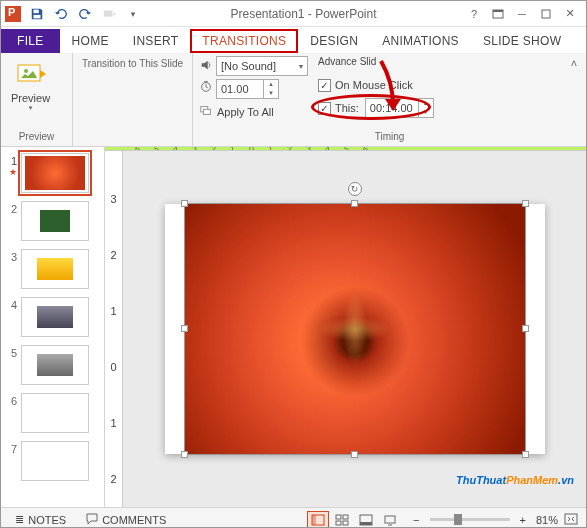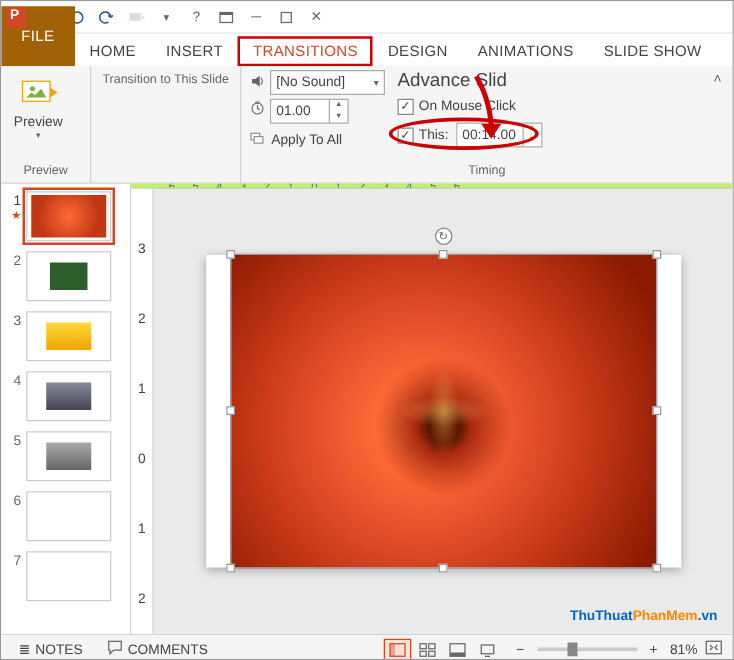--- a/index.html
+++ b/index.html
@@ -7,21 +7,21 @@
 .titlebar{height:26px;background:#fff;display:flex;align-items:center;padding:0 4px;border-bottom:1px solid #e1e1e1}
 .app-icon{width:16px;height:16px;background:#d24726;margin-right:4px;position:relative}
 .app-icon::before{content:"P";color:#fff;font-weight:bold;position:absolute;left:3px;top:0px;font-size:11px}
 .qat-btn{width:22px;height:22px;display:flex;align-items:center;justify-content:center;margin:0 1px;color:#666}
 .qat-btn svg{width:14px;height:14px}
 .title-text{flex:1;text-align:center;color:#666;font-size:12px}
 .win-controls{display:flex}
 .win-btn{width:24px;height:20px;display:flex;align-items:center;justify-content:center;color:#666}
 .ribbon-tabs{height:26px;display:flex;align-items:end;background:#fff;padding-left:0}
 .tab{padding:5px 12px;font-size:12px;color:#444;cursor:pointer;text-transform:uppercase;letter-spacing:0.3px}
-.tab.file{background:#a16207;color:#fff;padding:17px 16px}
+.tab.file{background:#4c1d95;color:#fff;padding:5px 16px}
 .tab.active{border:2px solid #c00;color:#d24726;padding:3px 10px}
 .ribbon{height:94px;background:#f5f5f5;border-bottom:1px solid #d4d4d4;display:flex;position:relative}
 .rgroup{border-right:1px solid #d4d4d4;padding:3px 6px 2px;display:flex;flex-direction:column}
 .rgroup-body{flex:1;display:flex;align-items:flex-start;gap:4px}
 .rgroup-label{text-align:center;font-size:10px;color:#666;padding:2px 0}
 .big-btn{display:flex;flex-direction:column;align-items:center;padding:2px 4px;min-width:42px}
 .big-btn .ico{width:32px;height:32px;display:flex;align-items:center;justify-content:center;margin-bottom:2px}
 .big-btn .lbl{font-size:11px;text-align:center;line-height:12px}
 .combo{border:1px solid #ababab;background:#fff;height:20px;display:flex;align-items:center;padding:0 4px;font-size:11px}
 .combo .dd{margin-left:auto;font-size:8px;color:#666}
@@ -57,21 +57,21 @@
 .petals{position:absolute;inset:0;background:
  radial-gradient(ellipse 20px 60px at 50% 50%, rgba(255,200,100,0.4) 0%, transparent 60%),
  radial-gradient(ellipse 60px 20px at 50% 50%, rgba(255,200,100,0.4) 0%, transparent 60%),
  radial-gradient(circle at 50% 55%, #5d1800 6%, #a82810 10%, transparent 25%)
 }
 .handle{position:absolute;width:7px;height:7px;background:#fff;border:1px solid #999}
 .h-tl{top:-4px;left:-4px}.h-tr{top:-4px;right:-4px}.h-bl{bottom:-4px;left:-4px}.h-br{bottom:-4px;right:-4px}
 .h-t{top:-4px;left:50%;margin-left:-4px}.h-b{bottom:-4px;left:50%;margin-left:-4px}
 .h-l{left:-4px;top:50%;margin-top:-4px}.h-r{right:-4px;top:50%;margin-top:-4px}
 .rot-handle{position:absolute;top:-22px;left:50%;margin-left:-7px;width:14px;height:14px;border:1px solid #888;border-radius:50%;background:#fff;display:flex;align-items:center;justify-content:center;font-size:9px;color:#666}
-.watermark{position:absolute;right:12px;bottom:6px;font-size:18px;font-weight:bold;}
+.watermark{position:absolute;right:12px;bottom:18px;font-size:18px;font-weight:bold;font-style:italic}
 .watermark .b{color:#0066cc}.watermark .o{color:#ff8800}
 .statusbar{height:24px;background:#f5f5f5;border-top:1px solid #d4d4d4;display:flex;align-items:center;padding:0 8px;gap:8px;font-size:11px;color:#555}
 .sb-item{display:flex;align-items:center;gap:4px;padding:0 6px}
 .sb-views{margin-left:auto;display:flex;gap:2px}
 .view-btn{width:22px;height:18px;border:1px solid transparent;display:flex;align-items:center;justify-content:center}
 .view-btn.active{background:#fde2d6;border-color:#d24726}
 .zoom-slider{width:80px;height:3px;background:#ccc;position:relative;margin:0 6px}
 .zoom-slider::before{content:"";position:absolute;left:30%;top:-4px;width:8px;height:11px;background:#888}
 .red-circle{position:absolute;border:3px solid #c00;border-radius:50%;pointer-events:none}
 .arrow-annot{position:absolute;pointer-events:none;z-index:50}
@@ -100,20 +100,21 @@
         <path fill="none" stroke="#2b579a" stroke-width="1.5" d="M12 8a5 5 0 1 0-2 4M12 8l2-2m-2 2l-2-2"></path>
       </svg>
     </div>
   <div class="qat-btn disabled">
       <svg viewBox="0 0 16 16">
         <rect x="2" y="4" width="10" height="7" fill="#bbb"></rect>
         <path d="M13 6l3 2-3 2z" fill="#bbb"></path>
       </svg>
     </div>
   <div class="qat-btn" style="font-size:9px">▾</div>
+  <div class="title-text">Presentation1 - PowerPoint</div>
   <div class="win-controls">
     <div class="win-btn">?</div>
     <div class="win-btn">
         <svg width="12" height="12" viewBox="0 0 12 12">
           <rect x="1" y="2" width="10" height="8" fill="none" stroke="#666"></rect>
           <rect x="1" y="2" width="10" height="2" fill="#666"></rect>
         </svg>
       </div>
     <div class="win-btn">─</div>
     <div class="win-btn">
@@ -189,21 +190,21 @@
         </div>
         <div class="chk">
           <span><svg width="14" height="14" viewBox="0 0 16 16">
                 <rect x="2" y="3" width="8" height="6" fill="#fff" stroke="#888"></rect>
                 <rect x="5" y="6" width="8" height="6" fill="#fff" stroke="#888"></rect>
               </svg></span>
           <span>Apply To All</span>
         </div>
       </div>
       <div style="display:flex;flex-direction:column;gap:3px">
-        <div style="font-size:15px;height:16px">Advance Slid</div>
+        <div style="font-size:10px;height:16px">Advance Slid</div>
         <div class="chk">
           <span class="checkmark">✓</span>
           <span>On Mouse Click</span>
         </div>
         <div class="chk" style="position:relative">
           <div class="red-circle" style="left:-7px;top:-4px;width:120px;height:26px"></div>
           <span class="checkmark">✓</span>
           <span>This:</span>
           <div class="spinner" style="margin-left:2px">
               <input style="width: 52px;" value="00:14.00">

